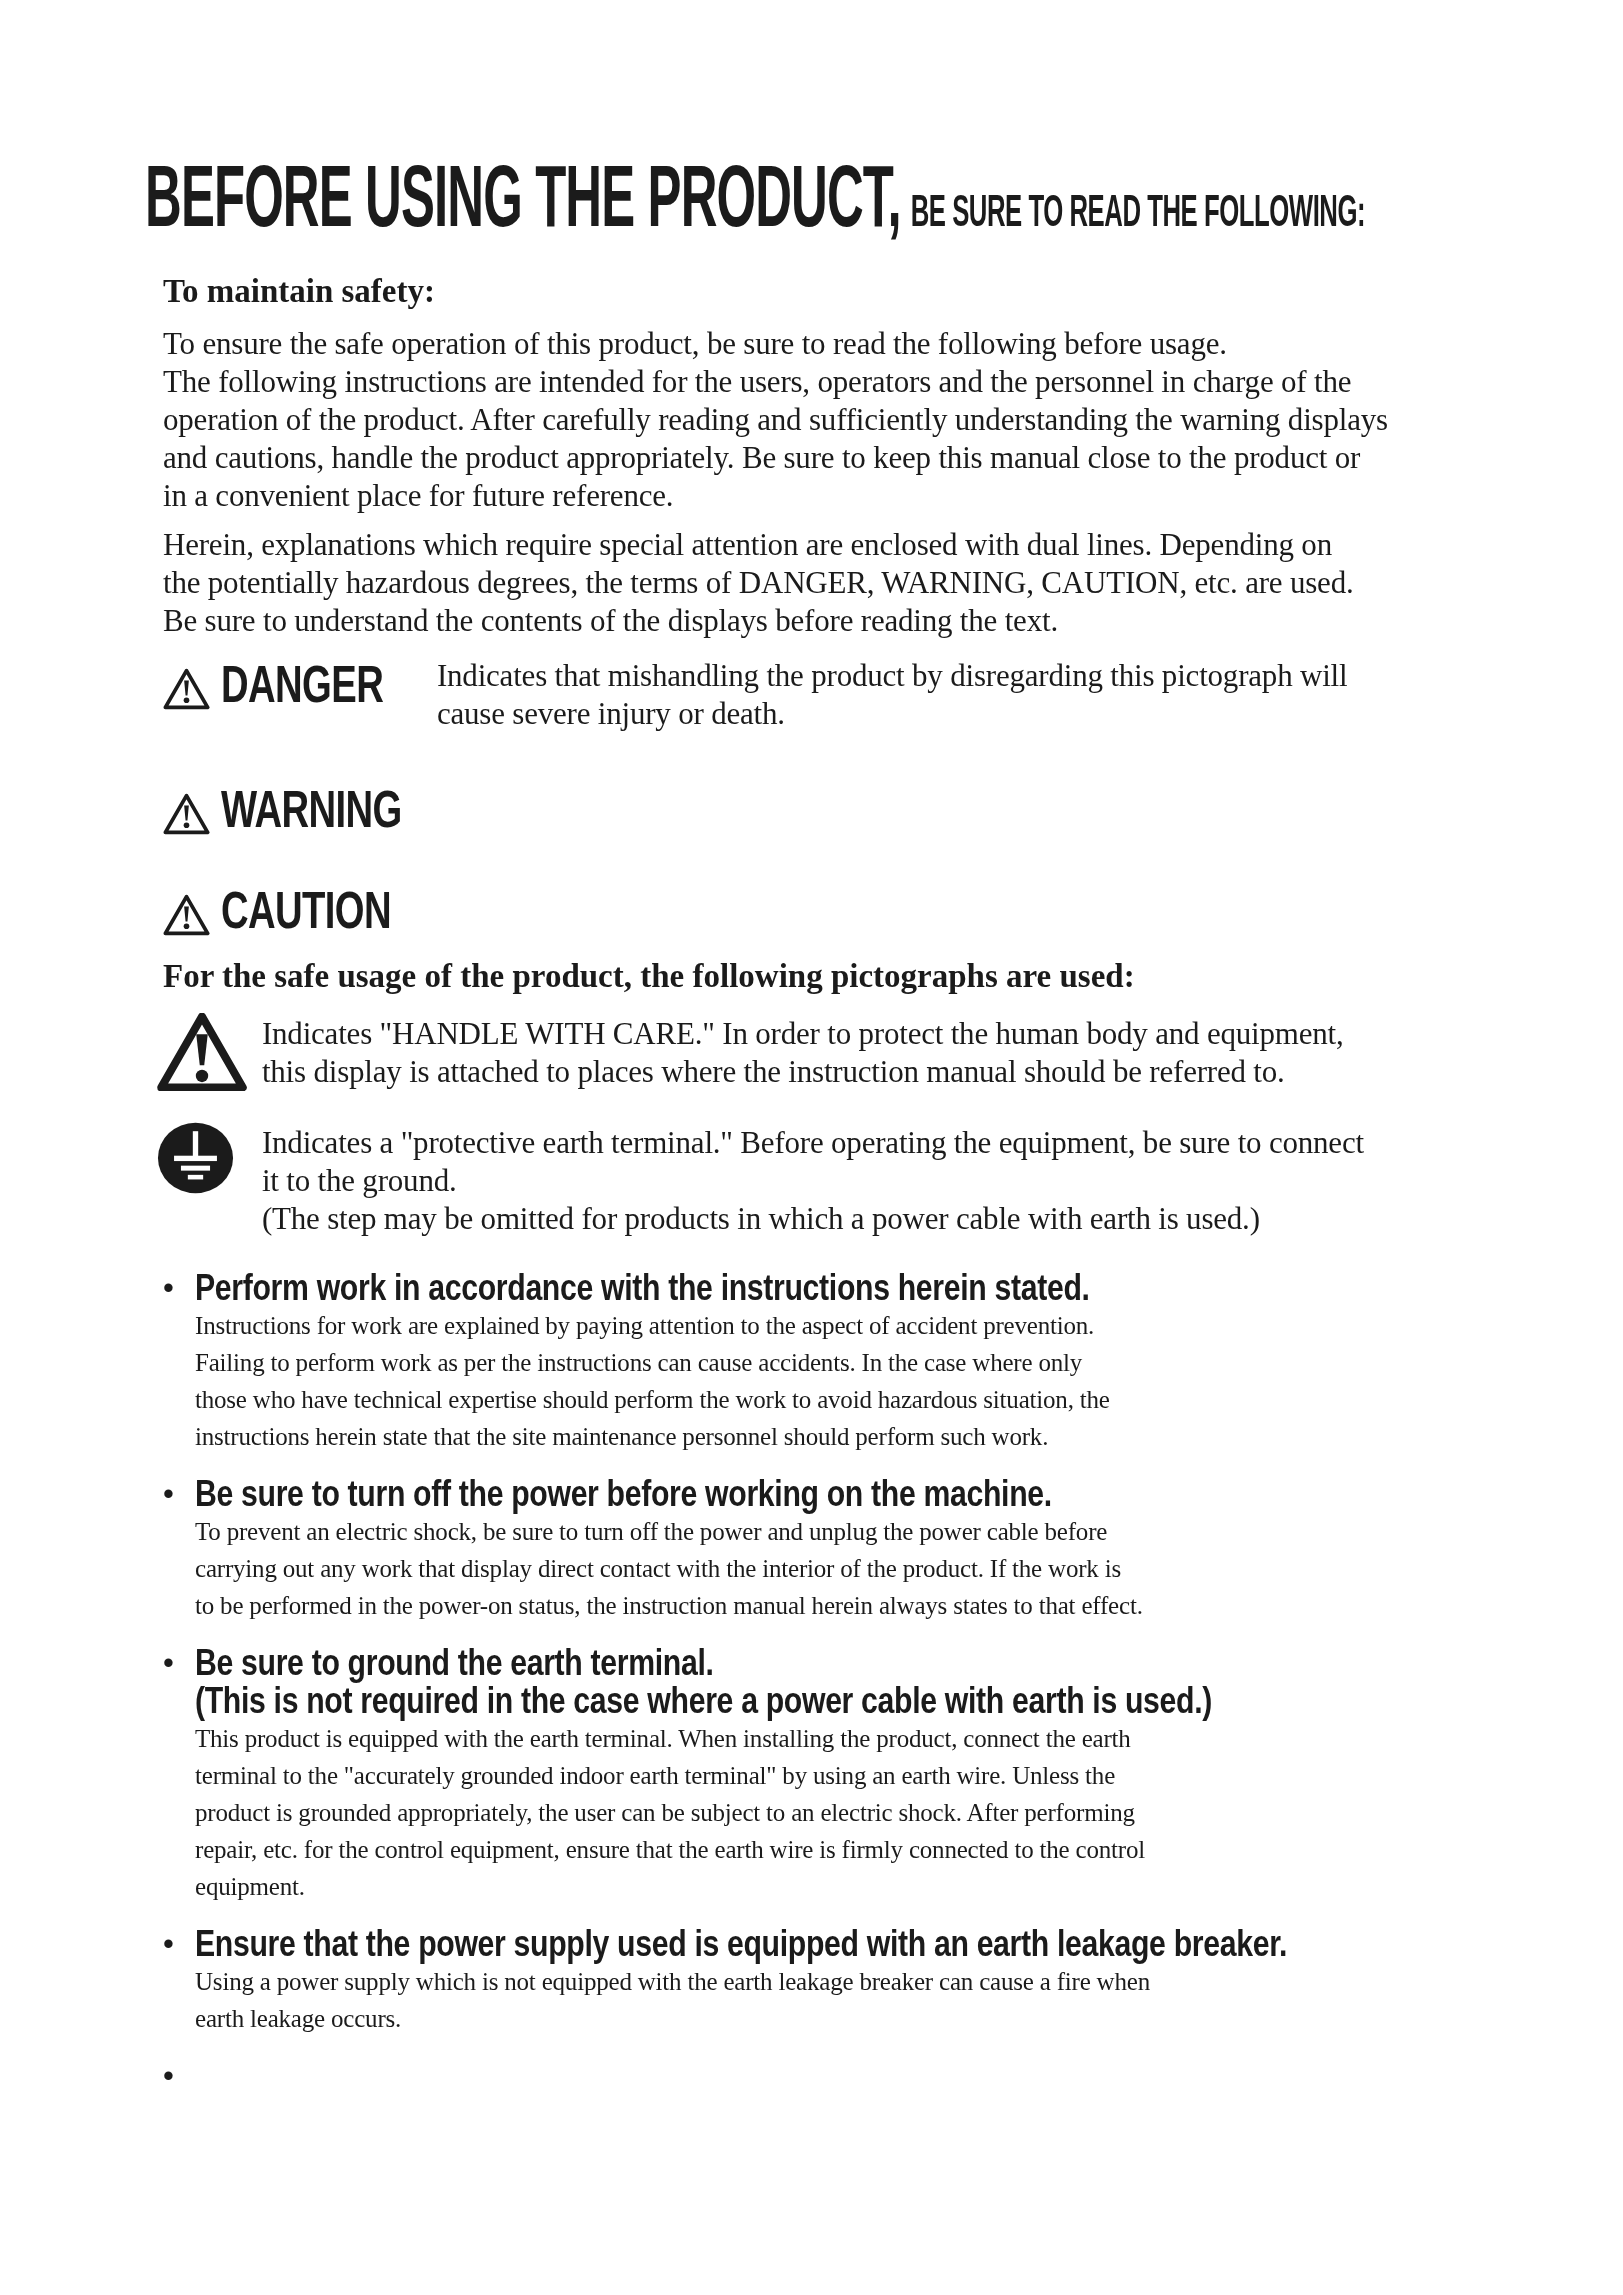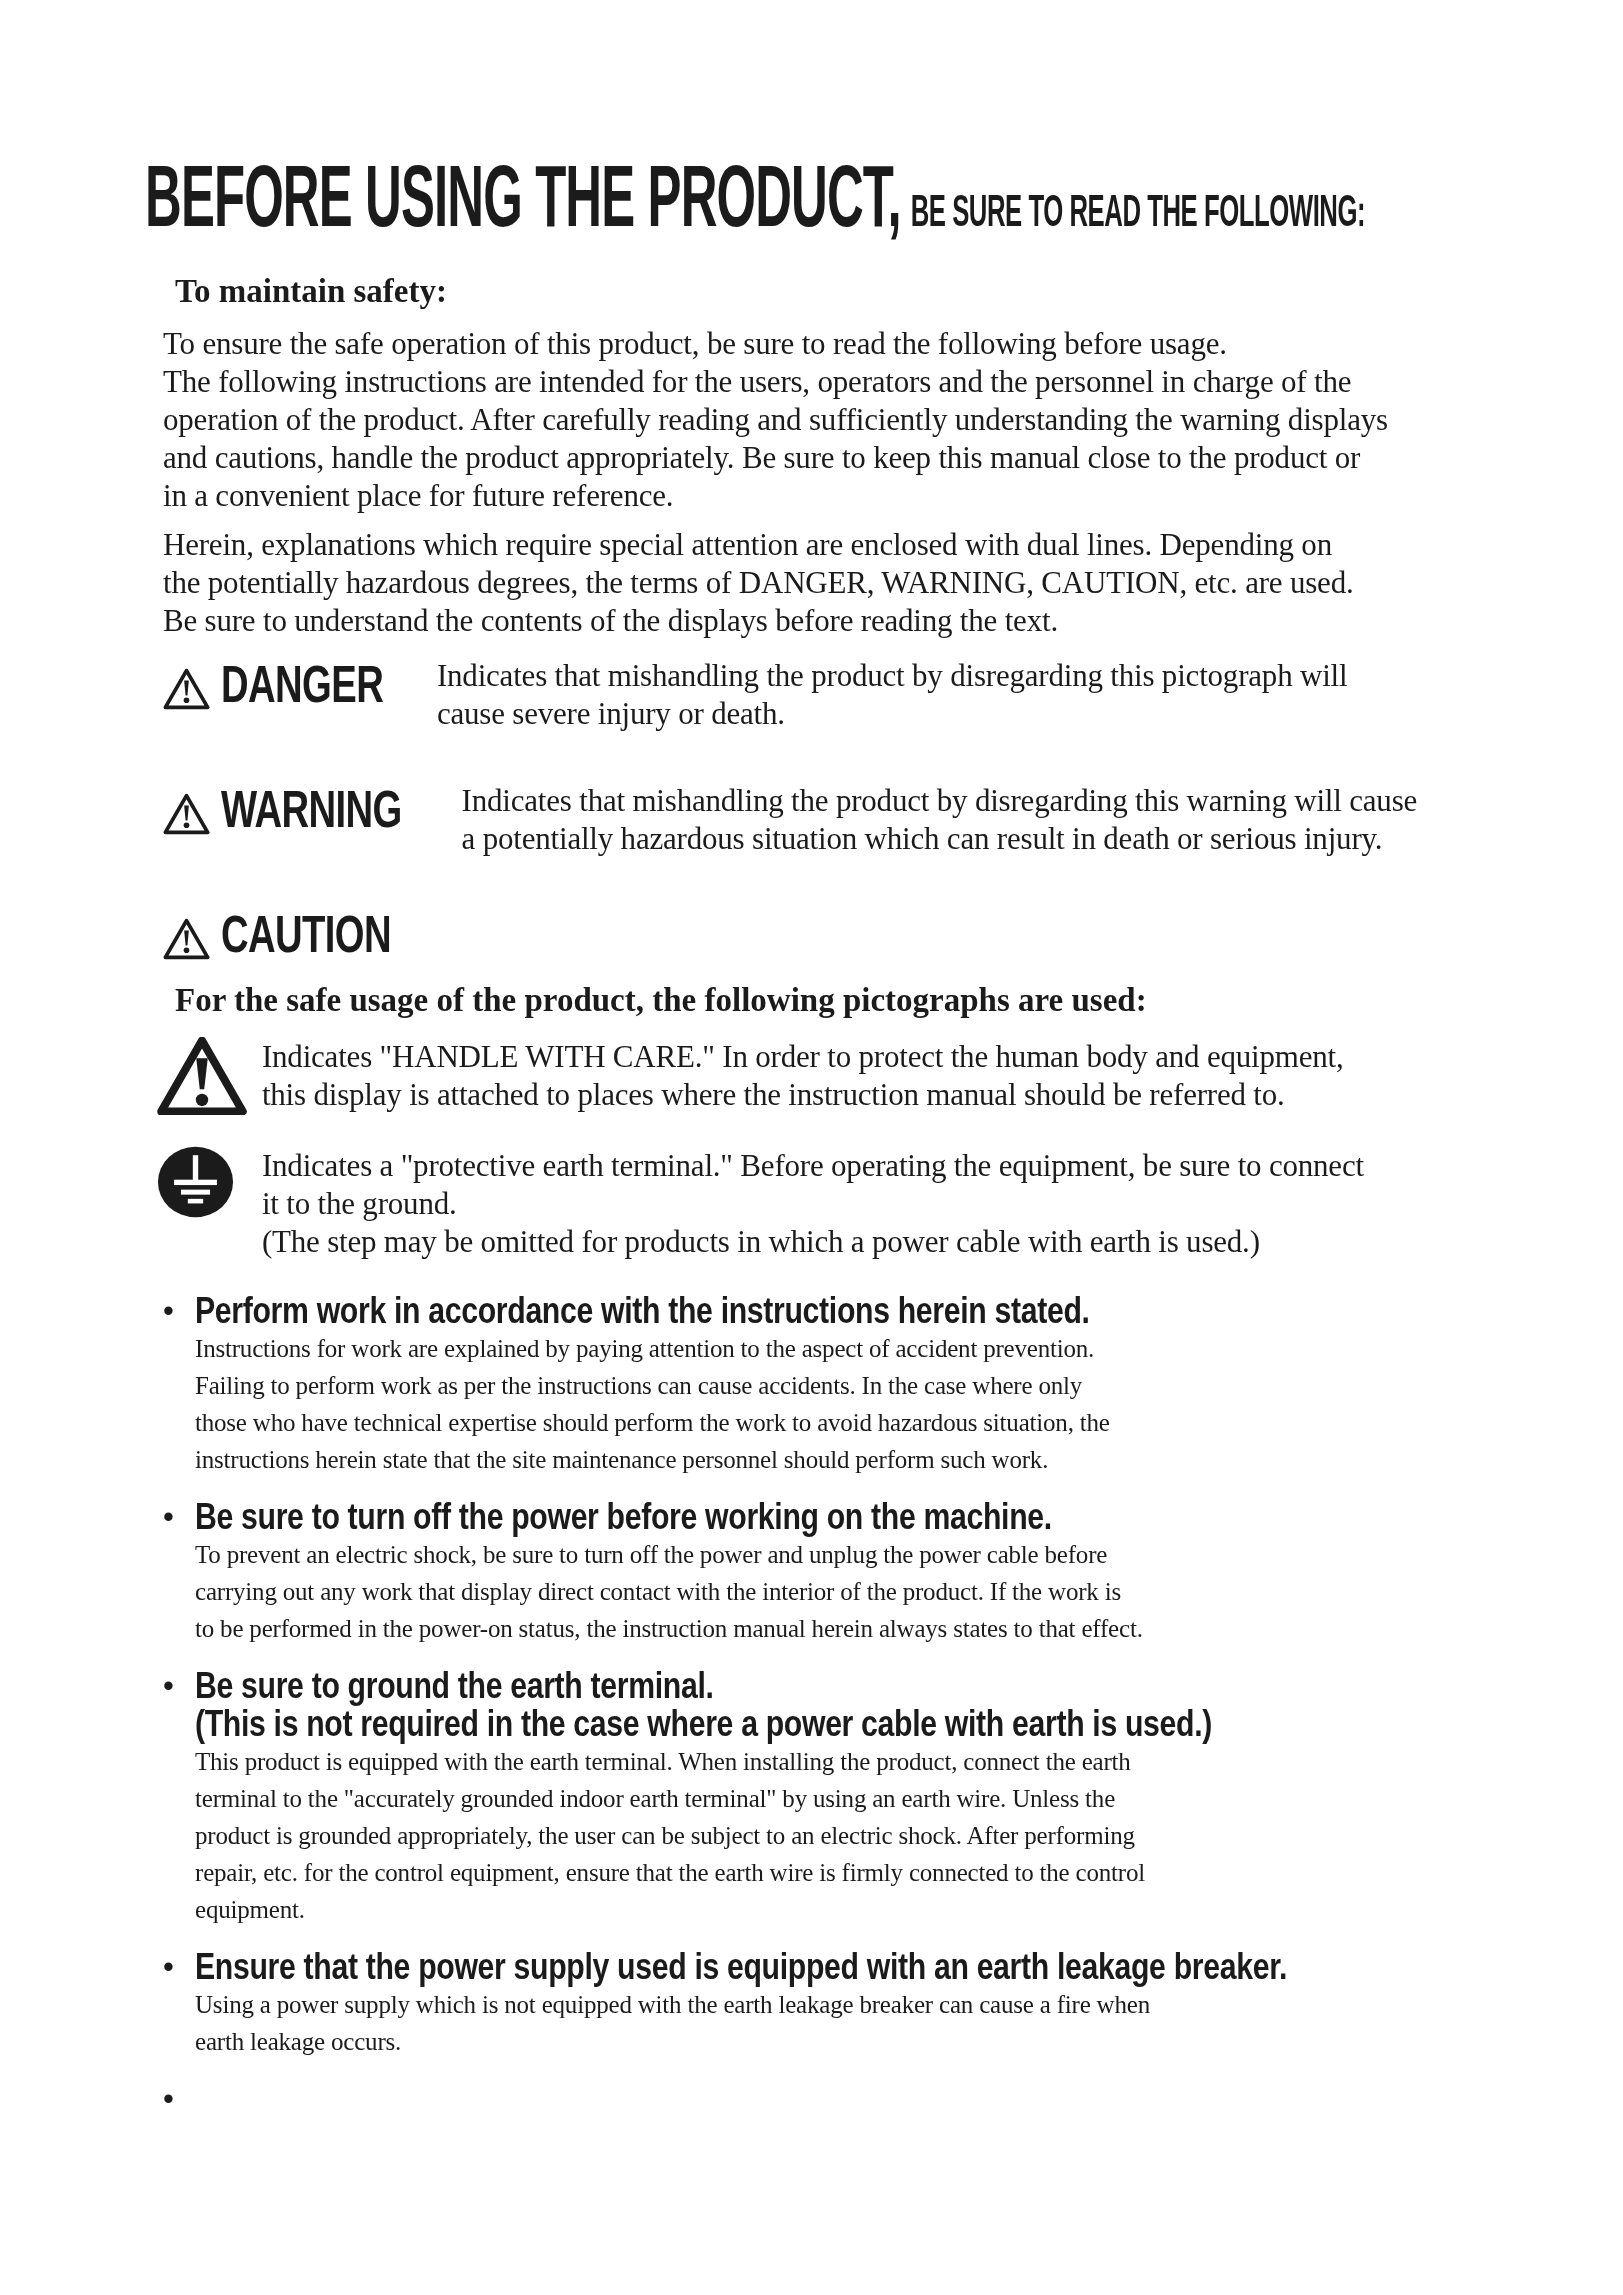--- a/index.html
+++ b/index.html
@@ -25,21 +25,21 @@
     line-height: 1;
     transform: scaleX(0.585);
     transform-origin: left bottom;
     letter-spacing: -1.5px;
   }
   .title-main { font-size: 87px; }
   .title-sub  { font-size: 44px; margin-left: 17px; letter-spacing: -0.8px; }
 
   
   .serif-heading {
-    margin: 12px; margin-top: 32px;
+    margin: 0; margin-top: 32px;
     font-family: "Liberation Serif", serif;
     font-weight: 700;
     font-size: 33px;
     line-height: 40px;
   }
   .para {
     margin: 0; margin-top: 13.8px;
     font-size: 31px;
     line-height: 38px;
     letter-spacing: -0.2px;
@@ -156,22 +156,20 @@
     <div class="hazard-left">
       <span>
         <svg width="47" height="42" viewBox="0 0 100 88">
           <path d="M50 5 L95 83 L5 83 Z" fill="#ffffff" stroke="#1b1b1b" stroke-width="8" stroke-linejoin="round"></path>
           <path d="M45 26 L55 26 L52 58 L48 58 Z" fill="#1b1b1b"></path>
           <circle cx="50" cy="68" r="6" fill="#1b1b1b"></circle>
         </svg>
       </span>
       <span class="hazard-label">WARNING</span>
     </div>
-    <div class="hazard-desc">Indicates that mishandling the product by disregarding this warning will cause
-a potentially hazardous situation which can result in death or serious injury.</div>
   </div>
 
   <div class="hazard-row later">
     <div class="hazard-left">
       <span>
         <svg width="47" height="42" viewBox="0 0 100 88">
           <path d="M50 5 L95 83 L5 83 Z" fill="#ffffff" stroke="#1b1b1b" stroke-width="8" stroke-linejoin="round"></path>
           <path d="M45 26 L55 26 L52 58 L48 58 Z" fill="#1b1b1b"></path>
           <circle cx="50" cy="68" r="6" fill="#1b1b1b"></circle>
         </svg>

